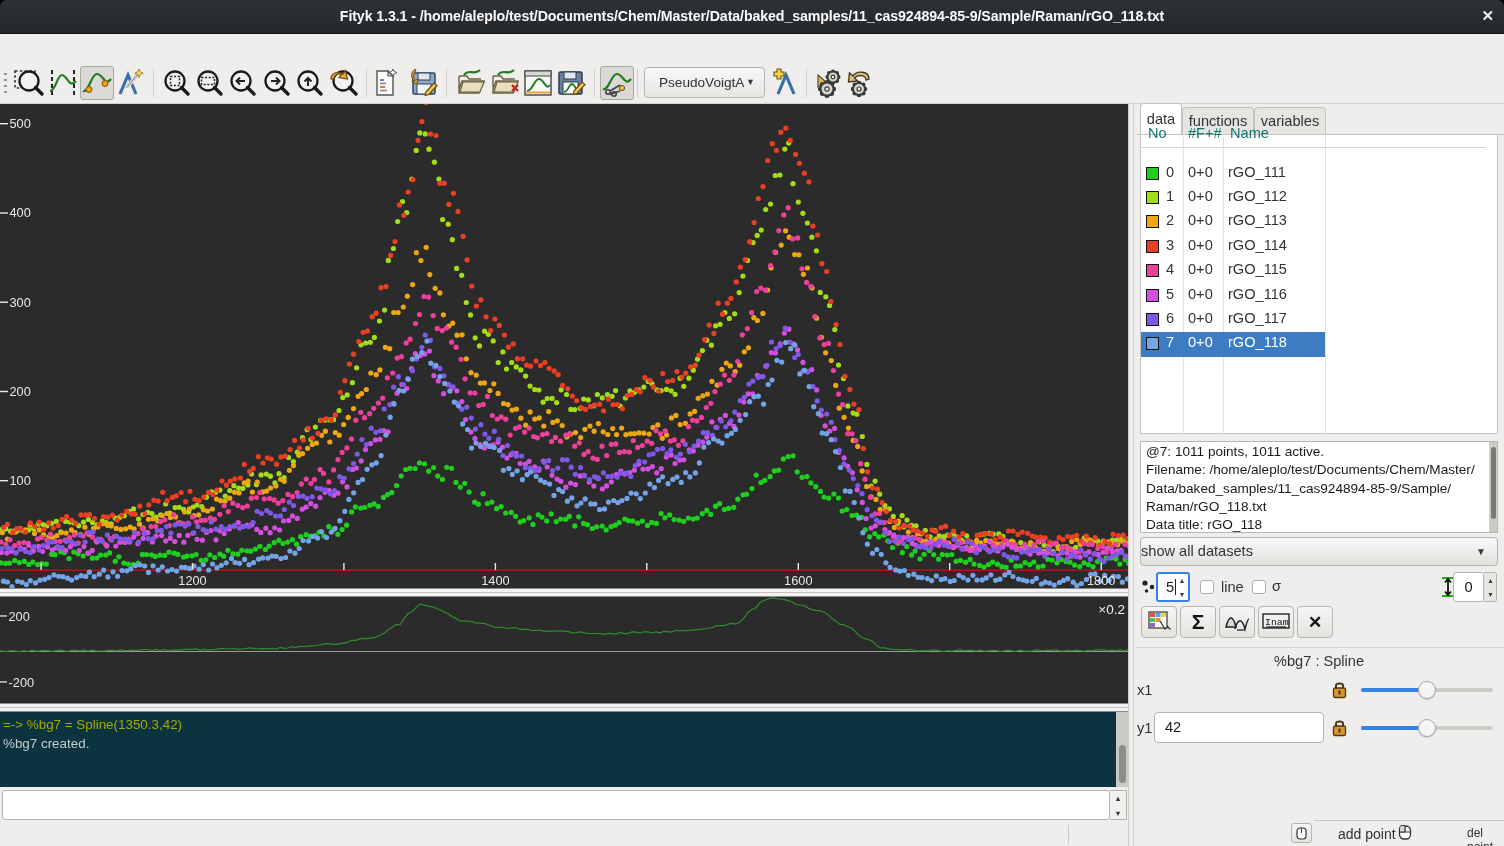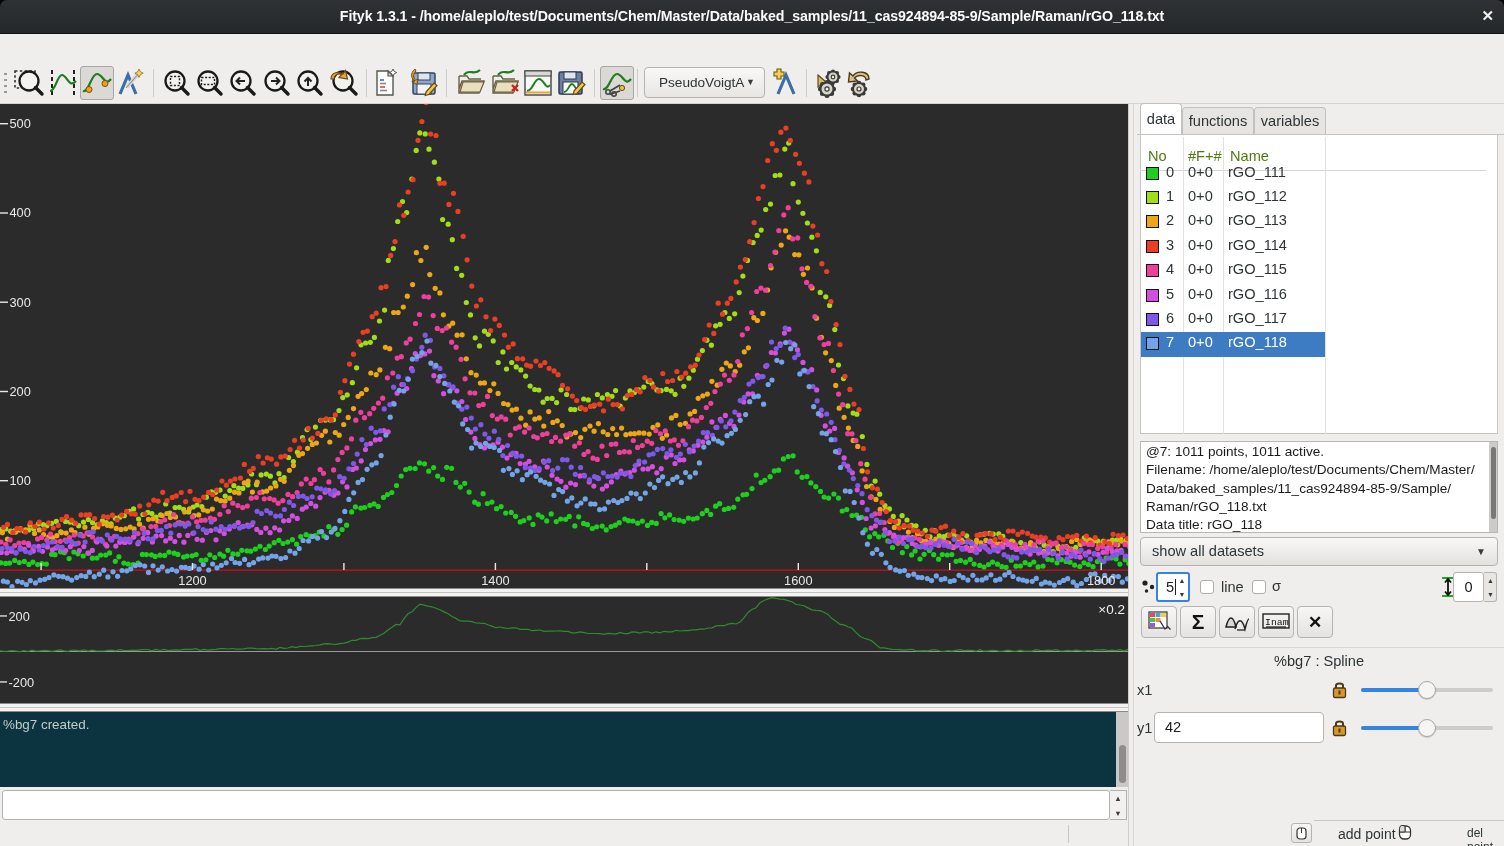--- a/index.html
+++ b/index.html
@@ -31,33 +31,33 @@
 #statusbar { position:absolute; left:0; top:820px; width:1504px; height:26px; background:#efeeec; }
 #stsep { position:absolute; left:1068px; top:825px; width:1px; height:18px; background:#c8c6c3; }
 #rpanel { position:absolute; left:1128px; top:104px; width:376px; height:742px; background:#efeeec; border-left:1px solid #cfcdca; }
 #rpanel .vline { position:absolute; left:4px; top:0; width:1px; height:742px; background:#d8d6d3; }
 .tab { position:absolute; font-size:14.6px; color:#2e3436; text-align:center; border:1px solid #c3c1be; }
 #tabbar-line { position:absolute; left:8px; top:30px; width:368px; height:1px; background:#c3c1be; }
 #tab1 { left:11px; top:-1px; width:42px; height:31px; background:#fff; border-bottom:none; border-radius:4px 4px 0 0; line-height:30px; }
 #tab2 { left:53px; top:3px; width:72px; height:27px; background:#e7e5e2; border-bottom:none; border-radius:4px 4px 0 0; line-height:26px; }
 #tab3 { left:125px; top:3px; width:72px; height:27px; background:#e7e5e2; border-bottom:none; border-radius:4px 4px 0 0; line-height:26px; }
 #dtable { position:absolute; left:1140px; top:134px; width:358px; height:300px; background:#fff; border:1px solid #c6c4c1; }
-#thead { position:absolute; left:1140px; top:147px; width:346px; height:24px; font-size:14.6px; color:#4d7c0f; border-bottom:1px solid #d8d6d3; }
+#thead { position:absolute; left:1140px; top:124px; width:346px; height:24px; font-size:14.6px; color:#0f766e; border-bottom:1px solid #d8d6d3; }
 #thead span { position:absolute; top:1px; }
 .cline { position:absolute; top:137px; width:1px; height:297px; background:#e4e2df; }
 .trow { position:absolute; left:1141px; width:357px; height:24.4px; font-size:14.6px; color:#2e3436; }
 .trow .sq { position:absolute; left:5px; top:5px; width:13px; height:13px; border:1.6px solid #111; }
 .trow .tn { position:absolute; left:25px; top:2px; }
 .trow .tf { position:absolute; left:47px; top:2px; }
 .trow .tname { position:absolute; left:87px; top:2px; }
 .trow.sel { background:#3d7cc2; color:#fff; width:184px; }
 #infobox { position:absolute; left:1140px; top:441px; width:358px; height:92px; background:#fff; border:1px solid #b8b6b3; font-size:13.6px; color:#1a1a1a; line-height:18.3px; padding:1px 0 0 5px; }
 #infoscroll { position:absolute; left:1489px; top:442px; width:8px; height:90px; background:#cdcbc8; }
 #infothumb { position:absolute; left:1490.5px; top:447px; width:5px; height:72px; background:#7a7875; border-radius:3px; }
-#combo2 { position:absolute; left:1140px; top:537px; width:358px; height:29px; border:1px solid #b6b4b1; border-radius:4px; background:linear-gradient(#f9f8f7,#e2e1de); font-size:14.6px; color:#2e3436; line-height:27px; padding-left:11px; }
+#combo2 { position:absolute; left:1140px; top:537px; width:358px; height:29px; border:1px solid #b6b4b1; border-radius:4px; background:linear-gradient(#f9f8f7,#e2e1de); font-size:14.6px; color:#2e3436; line-height:27px; }
 #combo2 .dar { position:absolute; right:11px; top:0; font-size:10px; color:#3a3a38; }
 .spinbox { position:absolute; background:#fff; border:1px solid #b6b4b1; border-radius:3px; font-size:14.6px; color:#1a1a1a; }
 .spinarr { position:absolute; font-size:7px; color:#3a3a38; text-align:center; line-height:14px; }
 .cb { position:absolute; width:14px; height:14px; background:#fff; border:1px solid #b0aeab; border-radius:3px; }
 .rlabel { position:absolute; font-size:14.6px; color:#2e3436; }
 .rbtn { position:absolute; top:606px; width:36px; height:32px; background:linear-gradient(#f7f6f5,#e5e3e0); border:1px solid #b6b4b1; border-radius:4px; display:flex; align-items:center; justify-content:center; }
 .field { position:absolute; background:#fff; border:1px solid #b6b4b1; border-radius:4px; font-size:14.6px; color:#1a1a1a; line-height:28px; padding-left:10px; }
 .slider-track { position:absolute; height:4px; border-radius:2px; background:#ceccc9; }
 .slider-fill { position:absolute; height:4px; border-radius:2px; background:#3584e4; }
 .slider-thumb { position:absolute; width:18px; height:18px; border-radius:50%; background:#f6f5f4; border:1px solid #a8a6a3; box-shadow:0 1px 1px rgba(0,0,0,0.15); }
@@ -2318,20 +2318,21 @@
       <rect x="0" y="18.3" width="7" height="1.3" fill="#e8e8e8"></rect>
       <text x="8.5" y="23.5" fill="#e8e8e8" font-size="12.8">200</text>
       <rect x="0" y="84.3" width="7" height="1.3" fill="#e8e8e8"></rect>
       <text x="8.5" y="89.5" fill="#e8e8e8" font-size="12.8">-200</text>
       <text x="1125" y="17" fill="#f0f0f0" font-size="13.5" text-anchor="end">×0.2</text>
     </svg>
   <div id="sash2">
       <i></i>
     </div>
   <div id="console">
+      <div class="con1">=-&gt; %bg7 = Spline(1350.3,42)</div>
       <div class="con2">%bg7 created.</div>
     </div>
   <div id="conscroll">
       <div id="conthumb"></div>
     </div>
   <div id="cmdinput"></div>
     <div id="cmdspin">▲<br>▼</div>
   <div id="statusbar"></div>
     <div id="stsep"></div>
   <div id="rpanel">

